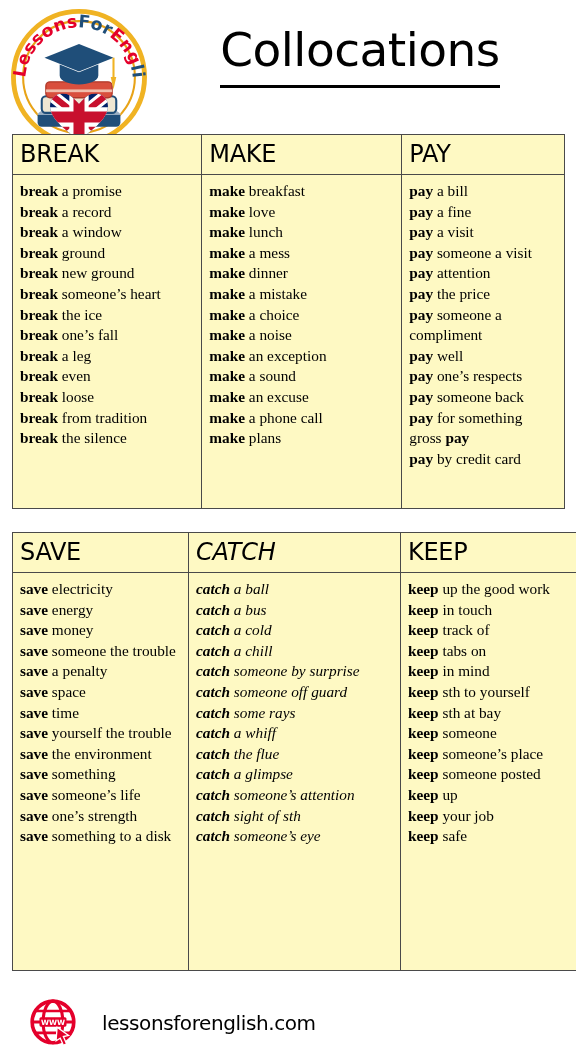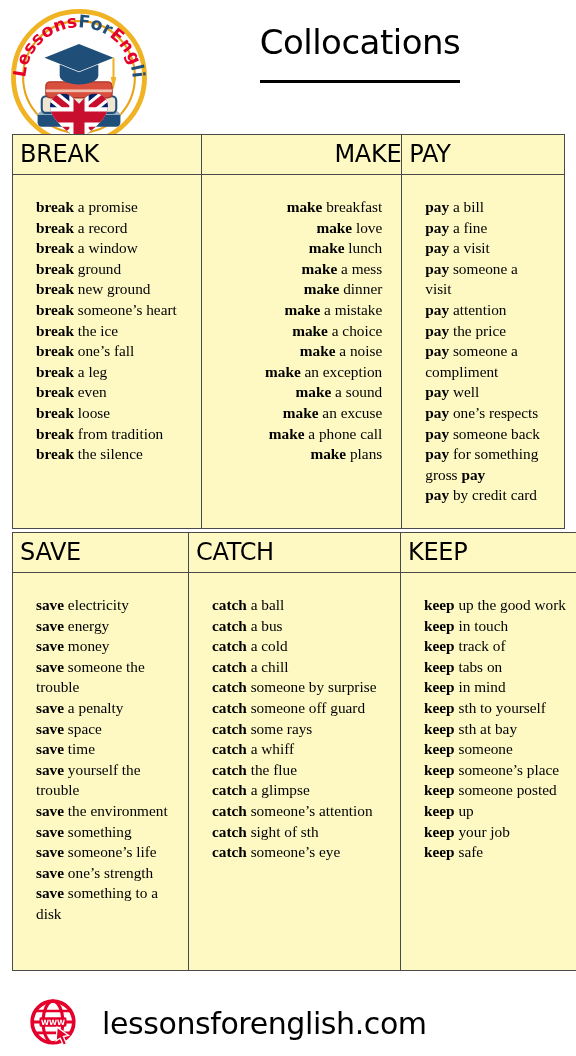--- a/index.html
+++ b/index.html
@@ -30,27 +30,27 @@
   .title-wrap {
     position: absolute;
     left: 160px; top: 22px;
     width: 400px; height: 90px;
     display: flex;
     align-items: flex-start;
     justify-content: center;
   }
   .title {
     font-family: "DejaVu Sans", sans-serif;
-    font-size: 34px;
+    font-size: 47px;
     font-weight: 400;
     color: #000;
     letter-spacing: -0.5px;
     line-height: 1.18;
     border-bottom: 3px solid #000;
-    padding-bottom: 18px;
+    padding-bottom: 8px;
     white-space: nowrap;
   }
 
   
   .coll-table {
     position: absolute;
     border-collapse: collapse;
     table-layout: fixed;
     background: #fef9c3;
   }
@@ -69,66 +69,66 @@
     font-weight: 400;
     color: #000;
     line-height: 34px;
     letter-spacing: -0.3px;
   }
   .body-cell {
     padding: 6px 3px 6px 7px !important;
   }
   .phrase-list {
     list-style: none;
-    margin: 16px;
+    margin: 0;
     padding: 0;
   }
   .phrase-list li {
     font-family: "Liberation Serif", serif;
     font-size: 15.3px;
     line-height: 20.6px;
     color: #000;
     margin: 0;
     padding: 0;
   }
   .phrase-list li b {
     font-weight: bold;
   }
 
   
   #table1 { left: 12px; top: 134px; width: 553px; }
   #table1 .c1 { width: 178px; }
-  #table1 .c2 { width: 188px; text-align: right; }
+  #table1 .c2 { width: 188px; }
   #table1 .c3 { width: 153px; }
   #table1 .body-cell { height: 334px; }
 
   
   #table2 { left: 12px; top: 532px; width: 553px; }
   #table2 .c1 { width: 176px; }
-  #table2 .c2 { width: 212px; }
+  #table2 .c2 { width: 212px; font-style: italic; }
   #table2 .c3 { width: 190px; }
   #table2 .body-cell { height: 398px; }
 
   
   .footer {
     position: absolute;
     left: 0; top: 990px;
     width: 512px; height: 66px;
     display: flex;
     align-items: center;
   }
   .footer-icon {
     margin-left: 28px;
     width: 52px; height: 52px;
     flex: 0 0 auto;
   }
   .footer-text {
     margin-left: 22px;
     font-family: "DejaVu Sans", sans-serif;
-    font-size: 30px;
+    font-size: 20px;
     font-weight: 400;
     color: #000;
     letter-spacing: -0.4px;
   }
 </style>
 </head>
 <body>
 
 <div id="page">
 

